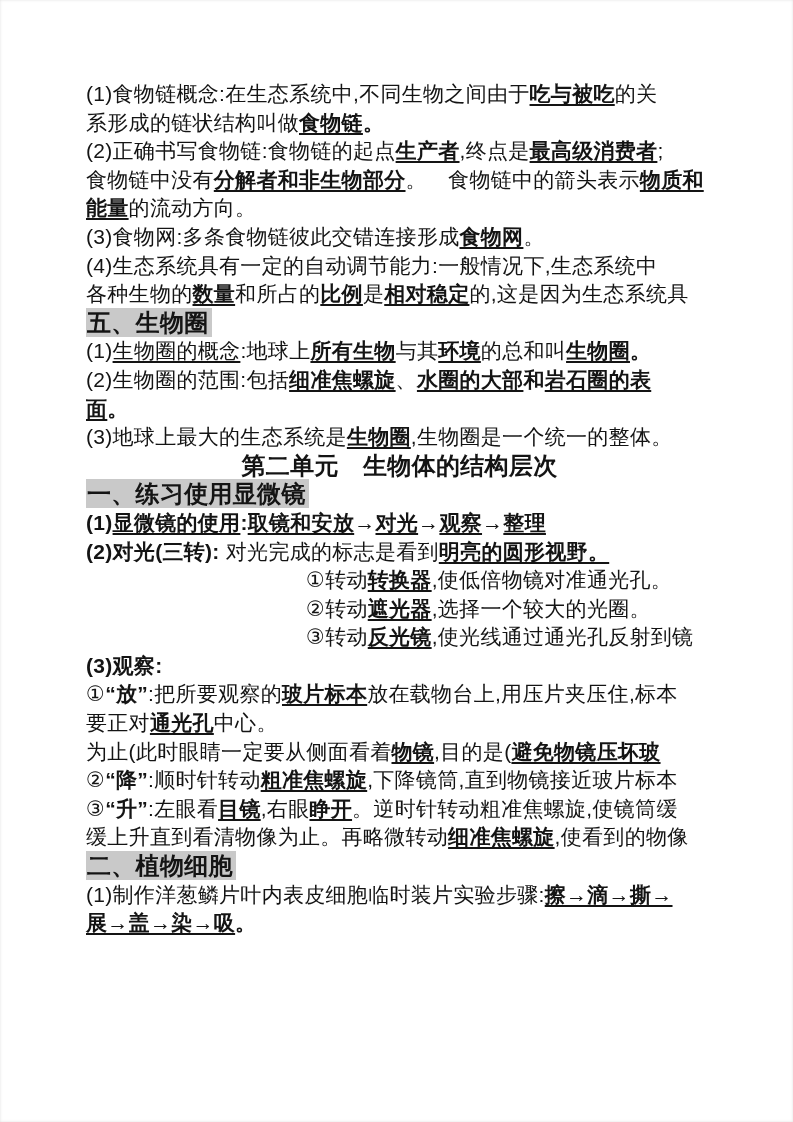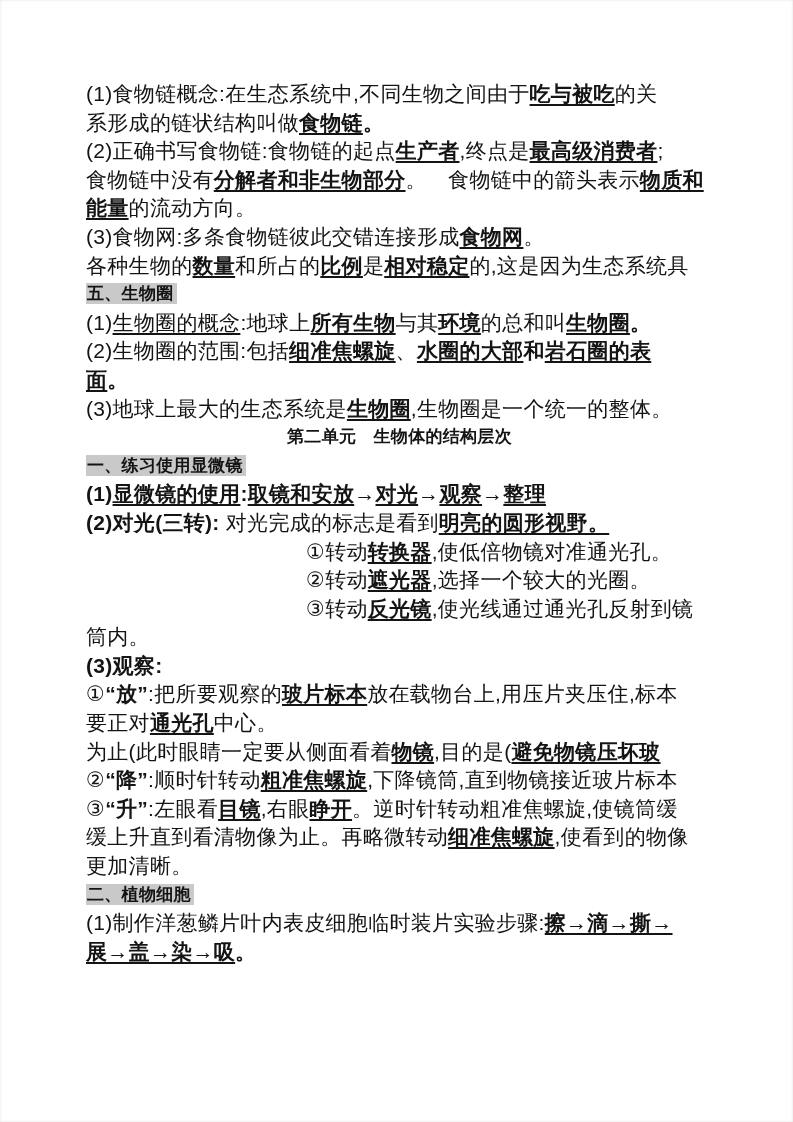--- a/index.html
+++ b/index.html
@@ -26,21 +26,21 @@
   .line {
     font-size: 21px;
     line-height: 28.6px;
     letter-spacing: 0.3px;
     white-space: nowrap;
   }
   .line.center {
     text-align: center;
   }
   .line.heading {
-    font-size: 17px;
+    font-size: 24px;
   }
   .b { font-weight: bold; }
   .u {
     text-decoration: underline;
     text-decoration-thickness: 2px;
     text-underline-offset: 3px;
   }
   .hl {
     background: #c9c9c9;
     padding: 1px 3px 1px 1px;
@@ -50,39 +50,38 @@
 <body>
 
 <div class="page">
   <div class="doc">
       <div class="line"><span>(1)食物链概念:在生态系统中,不同生物之间由于</span><span class="b u">吃与被吃</span><span>的关</span></div>
       <div class="line"><span>系形成的链状结构叫做</span><span class="b u">食物链</span><span class="b">。</span></div>
       <div class="line"><span>(2)正确书写食物链:食物链的起点</span><span class="b u">生产者</span><span>,终点是</span><span class="b u">最高级消费者</span><span>;</span></div>
       <div class="line"><span>食物链中没有</span><span class="b u">分解者和非生物部分</span><span>。　食物链中的箭头表示</span><span class="b u">物质和</span></div>
       <div class="line"><span class="b u">能量</span><span>的流动方向。</span></div>
       <div class="line"><span>(3)食物网:多条食物链彼此交错连接形成</span><span class="b u">食物网</span><span>。</span></div>
+      <div class="line"><span>(4)生态系统具有一定的自动调节能力:一般情况下,生态系统中</span></div>
       <div class="line"><span>各种生物的</span><span class="b u">数量</span><span>和所占的</span><span class="b u">比例</span><span>是</span><span class="b u">相对稳定</span><span>的,这是因为生态系统具</span></div>
       <div class="line heading"><span class="b hl">五、生物圈</span></div>
       <div class="line"><span>(1)</span><span class="u">生物圈的概念</span><span>:地球上</span><span class="b u">所有生物</span><span>与其</span><span class="b u">环境</span><span>的总和叫</span><span class="b u">生物圈</span><span class="b">。</span></div>
       <div class="line"><span>(2)生物圈的范围:包括</span><span class="b u">细准焦螺旋</span><span>、</span><span class="b u">水圈的大部</span><span class="b">和</span><span class="b u">岩石圈的表</span></div>
       <div class="line"><span class="b u">面</span><span class="b">。</span></div>
       <div class="line"><span>(3)地球上最大的生态系统是</span><span class="b u">生物圈</span><span>,生物圈是一个统一的整体。</span></div>
       <div class="line center heading"><span class="b">第二单元　生物体的结构层次</span></div>
       <div class="line heading"><span class="b hl">一、练习使用显微镜</span></div>
       <div class="line"><span class="b">(1)</span><span class="b u">显微镜的使用</span><span class="b">:</span><span class="b u">取镜和安放</span><span class="b">→</span><span class="b u">对光</span><span class="b">→</span><span class="b u">观察</span><span class="b">→</span><span class="b u">整理</span></div>
       <div class="line"><span class="b">(2)对光(三转):</span><span> 对光完成的标志是看到</span><span class="b u">明亮的圆形视野。</span></div>
       <div class="line" style="padding-left: 220px;"><span>①转动</span><span class="b u">转换器</span><span>,使低倍物镜对准通光孔。</span></div>
       <div class="line" style="padding-left: 220px;"><span>②转动</span><span class="b u">遮光器</span><span>,选择一个较大的光圈。</span></div>
       <div class="line" style="padding-left: 220px;"><span>③转动</span><span class="b u">反光镜</span><span>,使光线通过通光孔反射到镜</span></div>
-      <div class="line"><span>筒内。</span></div>
       <div class="line"><span class="b">(3)观察:</span></div>
       <div class="line"><span>①</span><span class="b">“放”</span><span>:把所要观察的</span><span class="b u">玻片标本</span><span>放在载物台上,用压片夹压住,标本</span></div>
       <div class="line"><span>要正对</span><span class="b u">通光孔</span><span>中心。</span></div>
       <div class="line"><span>为止(此时眼睛一定要从侧面看着</span><span class="b u">物镜</span><span>,目的是(</span><span class="b u">避免物镜压坏玻</span></div>
       <div class="line"><span>②</span><span class="b">“降”</span><span>:顺时针转动</span><span class="b u">粗准焦螺旋</span><span>,下降镜筒,直到物镜接近玻片标本</span></div>
       <div class="line"><span>③</span><span class="b">“升”</span><span>:左眼看</span><span class="b u">目镜</span><span>,右眼</span><span class="b u">睁开</span><span>。逆时针转动粗准焦螺旋,使镜筒缓</span></div>
       <div class="line"><span>缓上升直到看清物像为止。再略微转动</span><span class="b u">细准焦螺旋</span><span>,使看到的物像</span></div>
-      <div class="line"><span>更加清晰。</span></div>
       <div class="line heading"><span class="b hl">二、植物细胞</span></div>
       <div class="line"><span>(1)制作洋葱鳞片叶内表皮细胞临时装片实验步骤:</span><span class="b u">擦→滴→撕→</span></div>
       <div class="line"><span class="b u">展→盖→染→吸</span><span class="b">。</span></div>
     </div>
 </div>
 
 </body></html>

